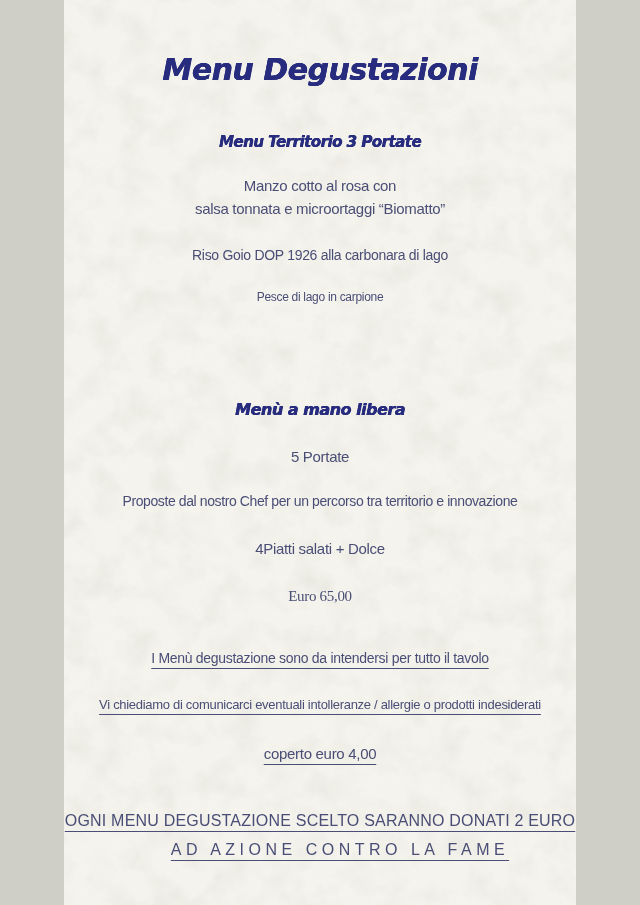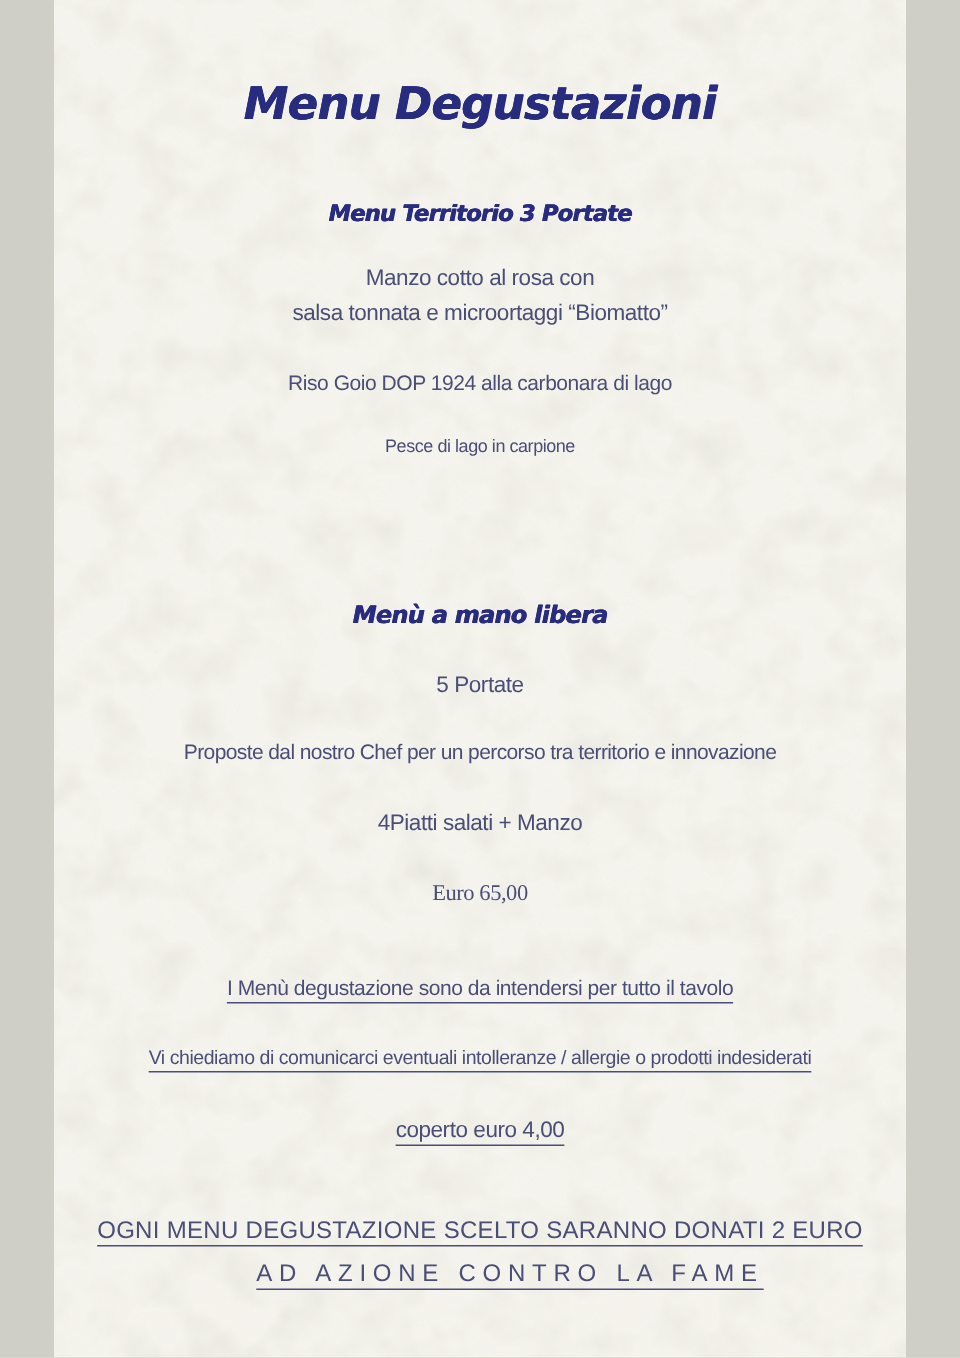--- a/index.html
+++ b/index.html
@@ -1,18 +1,18 @@
 <!DOCTYPE html>
 <html><head>
 <meta charset="utf-8">
 <style>
   html, body { margin: 0; padding: 0; background: #cfcfc8; }
   .page {
     position: relative;
-    width: 568px;
+    width: 512px;
     height: 905px;
     margin: 0 auto;
     background: #e9e8e0;
     overflow: hidden;
     font-family: "DejaVu Sans", sans-serif;
   }
   .texture {
     position: absolute;
     left: 0; top: 0;
     pointer-events: none;
@@ -85,27 +85,27 @@
     <rect width="640" height="905" fill="#e9e8e0"></rect>
     <rect width="640" height="905" filter="url(#blotch)" opacity="0.75"></rect>
     <rect width="640" height="905" filter="url(#grain)" opacity="0.22"></rect>
   </svg>
 
   <div class="line marker title">Menu Degustazioni</div>
 
   <div class="line marker heading-1">Menu Territorio 3 Portate</div>
   <div class="line hand dish-1b">salsa tonnata e microortaggi “Biomatto”</div>
   <div class="line hand dish-1a">Manzo cotto al rosa con</div>
-  <div class="line hand dish-2">Riso Goio DOP 1924 alla carbonara di lago</div>
+  <div class="line hand dish-2">Riso Goio DOP 1926 alla carbonara di lago</div>
   <div class="line hand dish-3">Pesce di lago in carpione</div>
 
   <div class="line marker heading-2">Menù a mano libera</div>
   <div class="line hand courses-2">5 Portate</div>
   <div class="line hand description">Proposte dal nostro Chef per un percorso tra territorio e innovazione</div>
-  <div class="line hand composition">4Piatti salati + Manzo</div>
+  <div class="line hand composition">4Piatti salati + Dolce</div>
   <div class="line hand price-2">Euro 65,00</div>
 
   <div class="line hand underlined note-1">I Menù degustazione sono da intendersi per tutto il tavolo</div>
   <div class="line hand underlined note-2">Vi chiediamo di comunicarci eventuali intolleranze / allergie o prodotti indesiderati</div>
   <div class="line hand underlined note-3">coperto euro 4,00</div>
 
   <div class="line hand underlined charity-1">OGNI MENU DEGUSTAZIONE SCELTO SARANNO DONATI 2 EURO</div>
   <div class="line hand underlined charity-2">AD AZIONE CONTRO LA FAME</div>
 
 </div>

